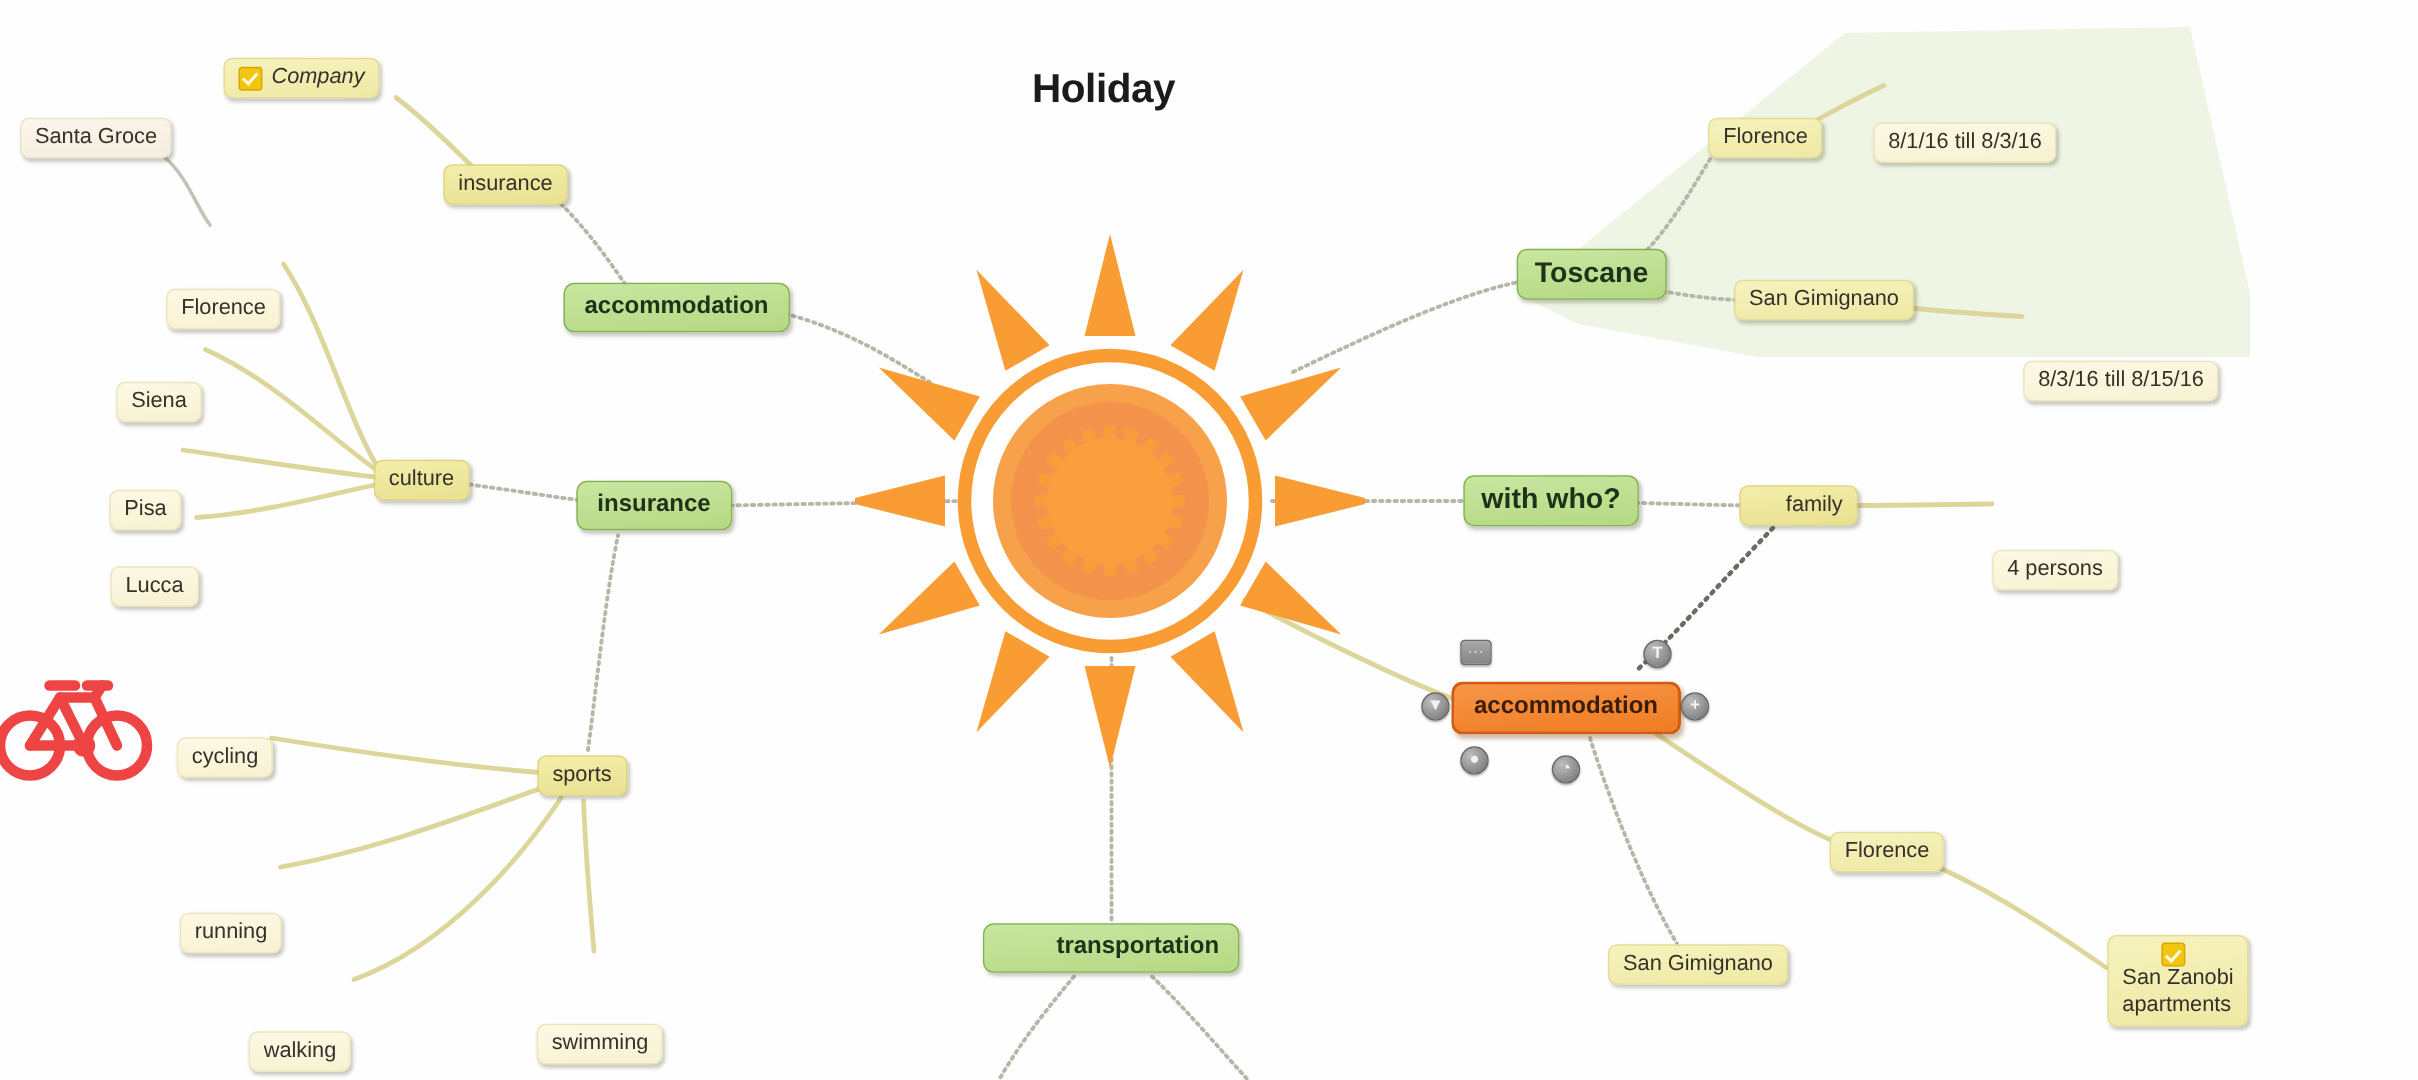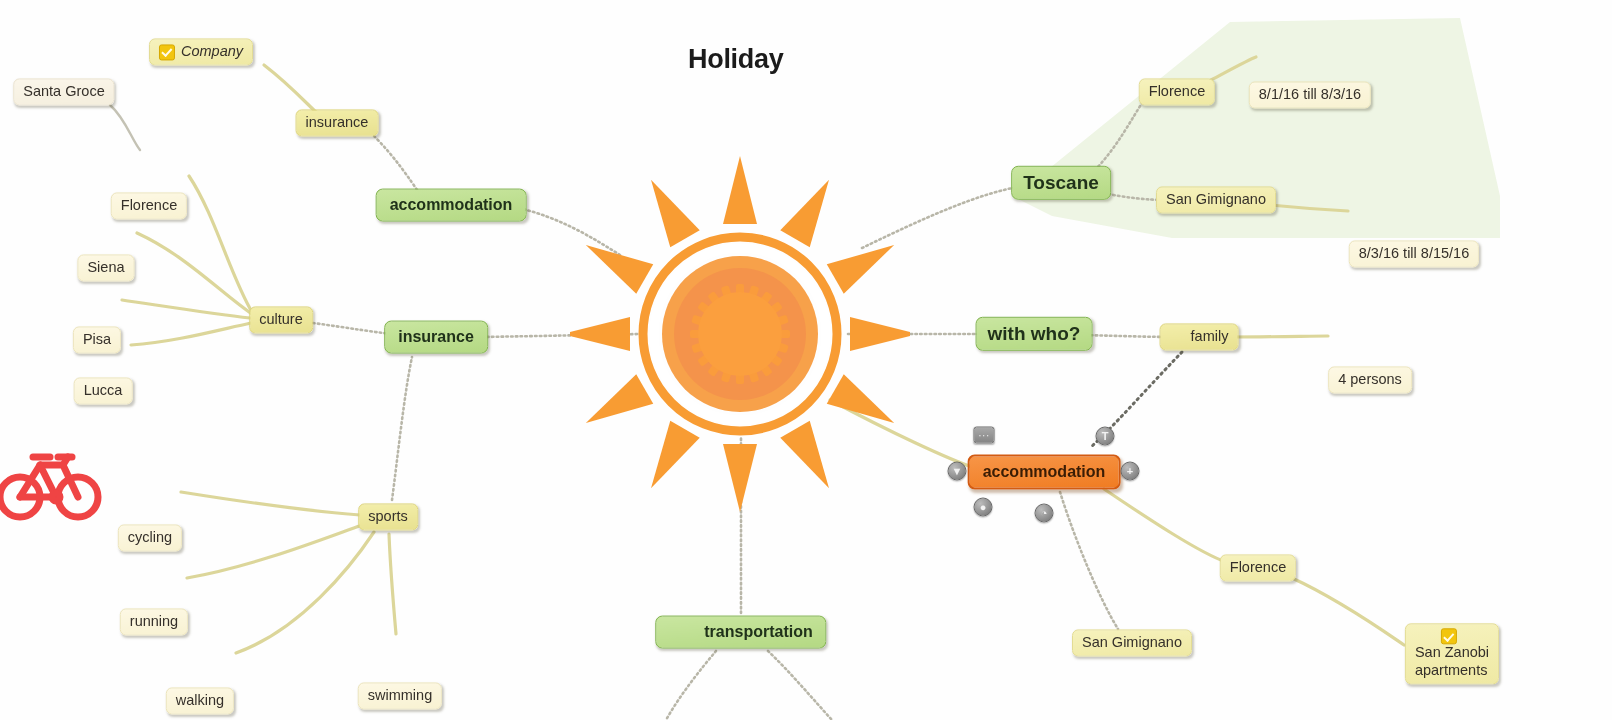--- a/index.html
+++ b/index.html
@@ -313,21 +313,21 @@
       </div>
       <div class="node n-cream" style="left: 97px; top: 296px;">
         <span>Pisa</span>
       </div>
       <div class="node n-cream" style="left: 103px; top: 347px;">
         <span>Lucca</span>
       </div>
       <div class="node n-yellow" style="left: 281px; top: 320px;">
         <span>culture</span>
       </div>
-      <div class="node n-cream" style="left: 150px; top: 494px;">
+      <div class="node n-cream" style="left: 150px; top: 461px;">
         <span>cycling</span>
       </div>
       <div class="node n-yellow" style="left: 388px; top: 517px;">
         <span>sports</span>
       </div>
       <div class="node n-cream" style="left: 154px; top: 578px;">
         <span>running</span>
       </div>
       <div class="node n-cream" style="left: 200px; top: 657px;">
         <span>walking</span>

